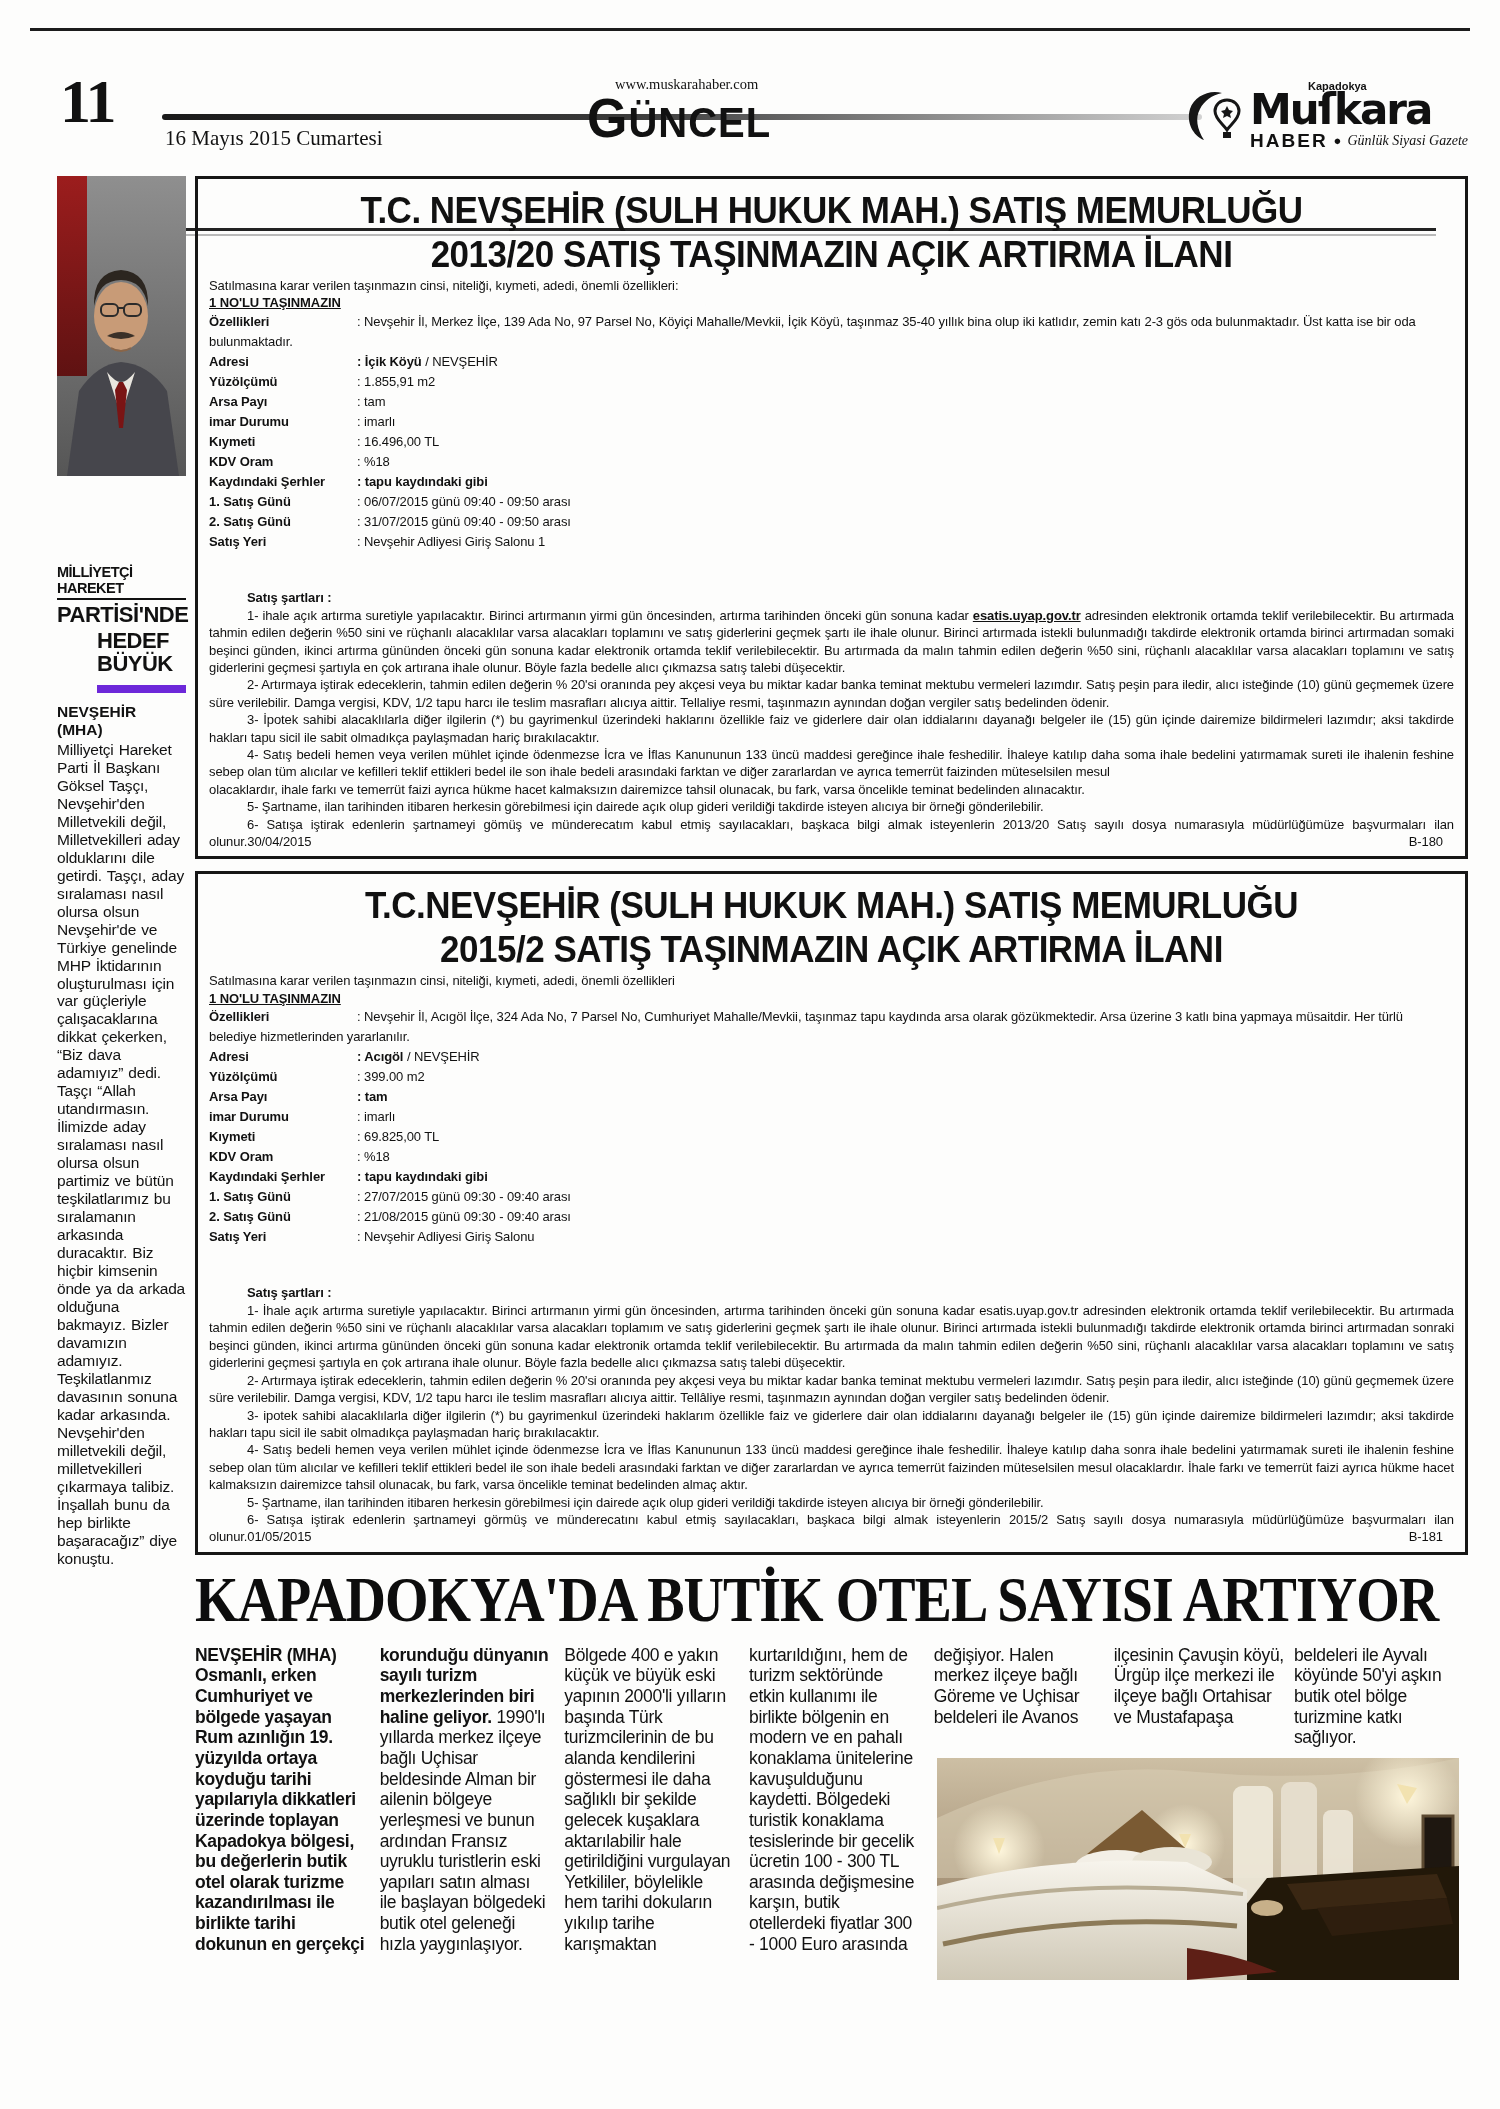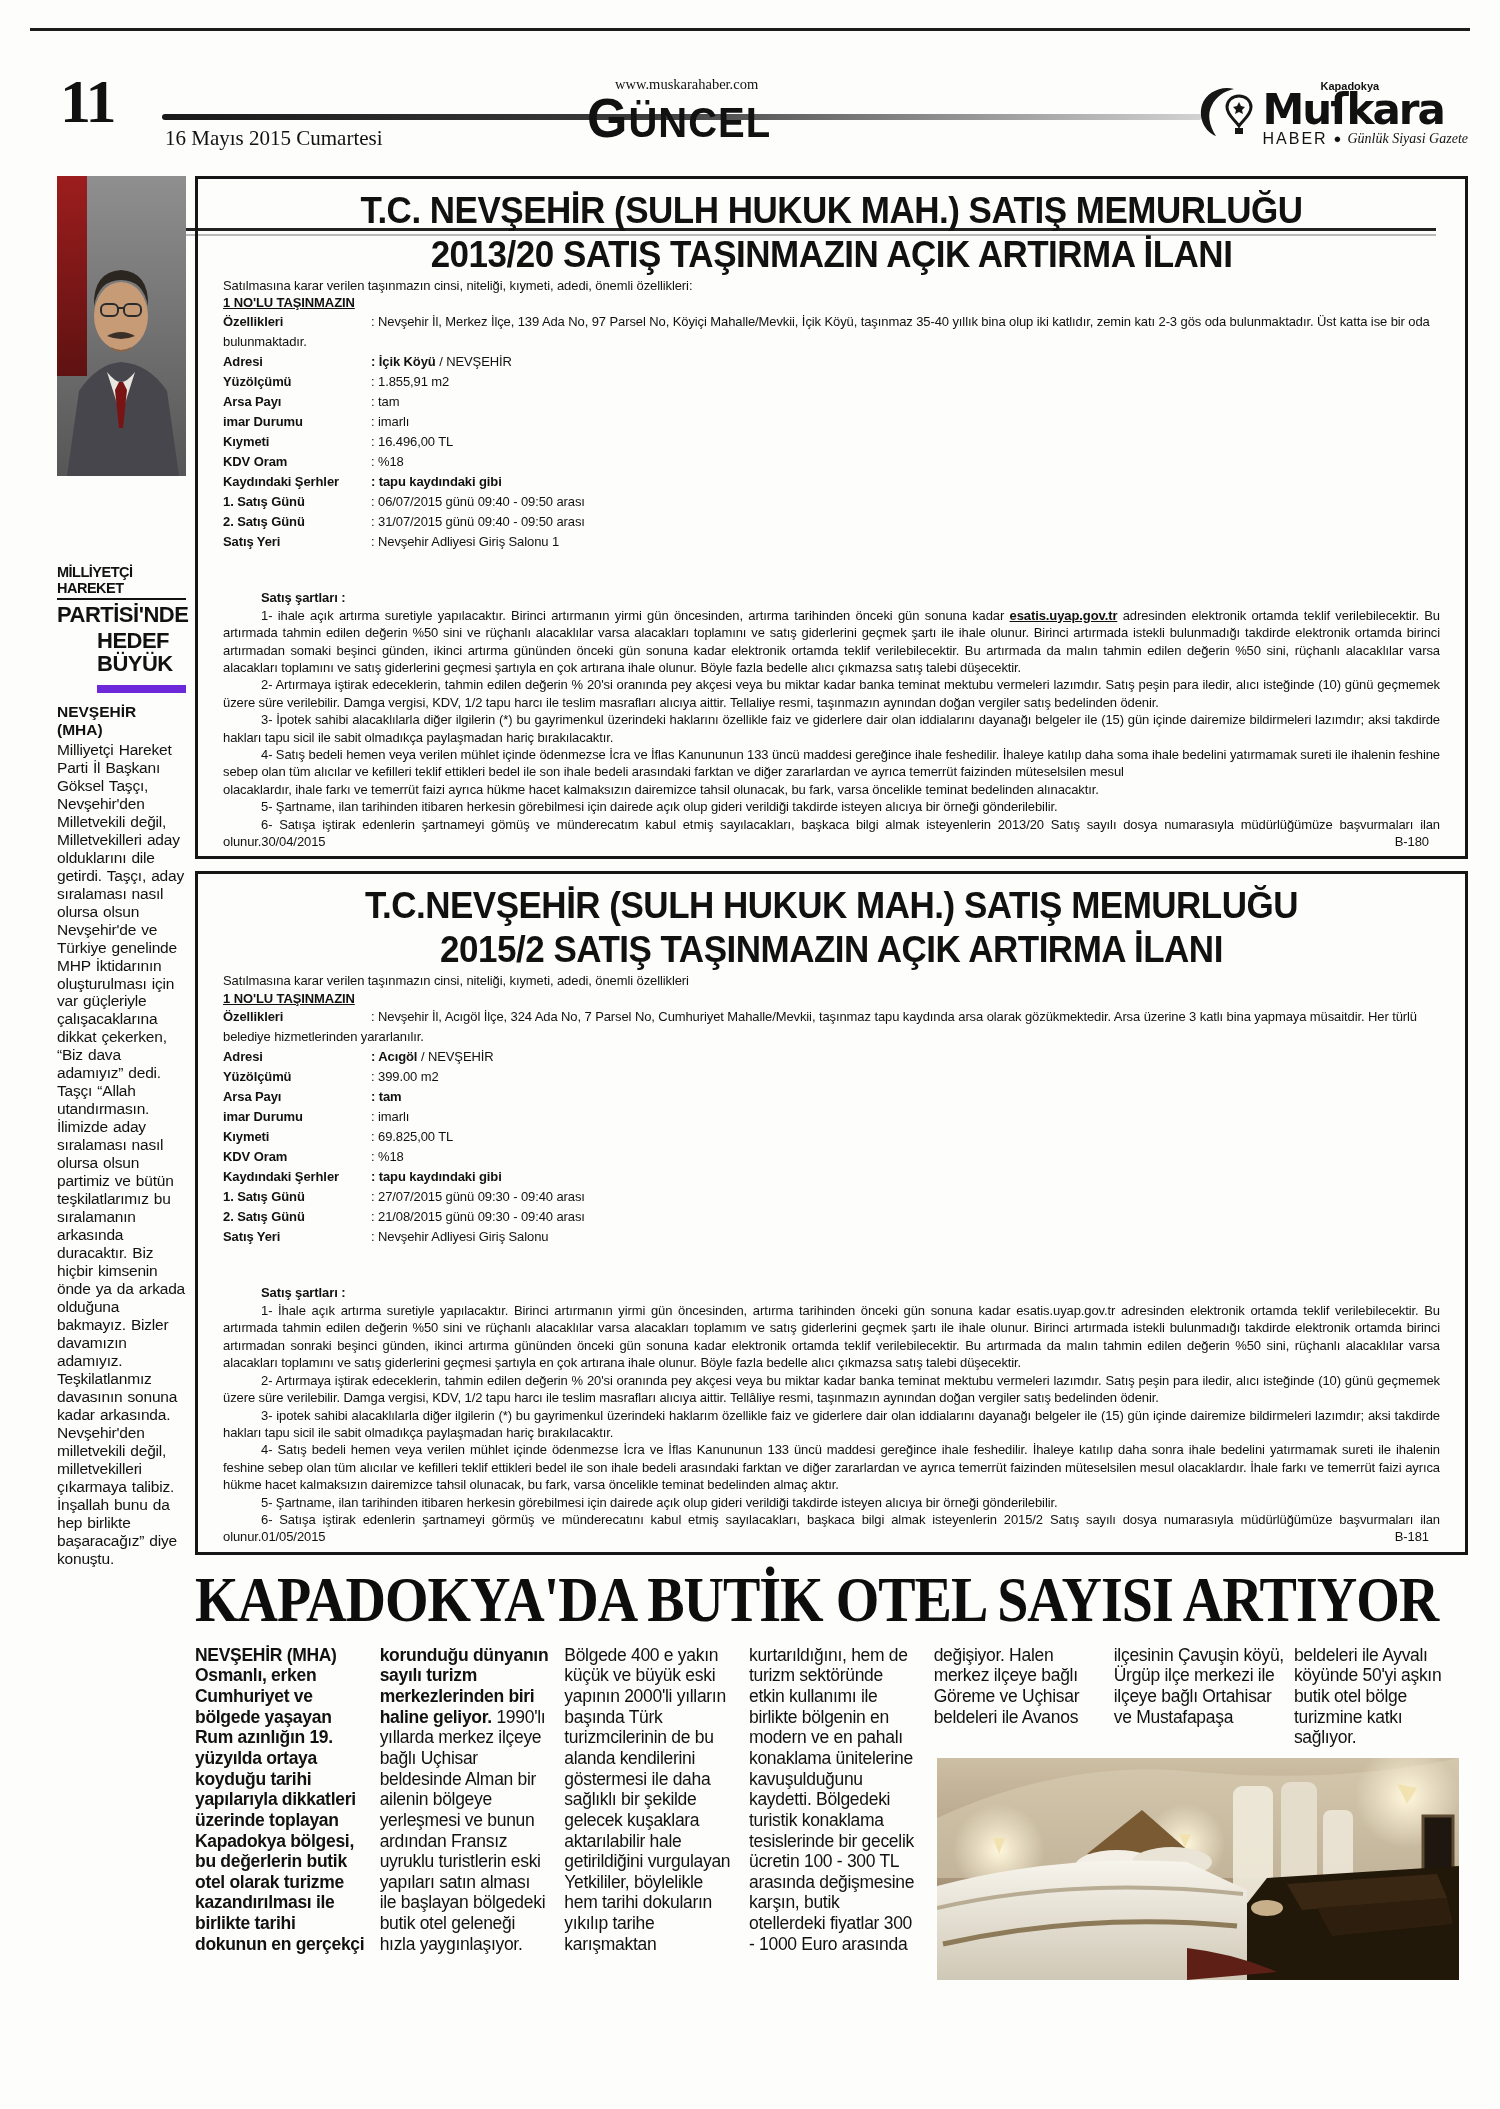--- a/index.html
+++ b/index.html
@@ -20,42 +20,42 @@
   .center-logo { position:absolute; left:530px; top:6px; width:260px; text-align:left; }
   .center-logo .url { font-family:"Liberation Serif",serif; font-size:14.5px; margin-left:28px; }
   .center-logo .guncel { font-family:"Liberation Sans",sans-serif; font-weight:bold; font-size:40px; letter-spacing:1px; line-height:0.95; transform:scaleY(1.05); transform-origin:left top; }
   .center-logo .guncel::first-letter { font-size:52px; }
   .brand { position:absolute; right:0; top:10px; display:flex; align-items:flex-end; gap:4px; }
   .brand svg { width:64px; height:64px; }
   .brand-text { text-align:left; }
   .brand-kapadokya { font-size:11px; font-weight:bold; margin-left:58px; }
   .brand-muskara { font-family:"DejaVu Sans",sans-serif; font-weight:bold; font-size:42px; letter-spacing:-2px; line-height:0.85; }
   .brand-sub { display:flex; align-items:center; gap:6px; margin-top:2px; }
-  .brand-haber { font-size:16px; font-weight:normal; letter-spacing:2px;text-align:center; }
+  .brand-haber { font-size:19px; font-weight:bold; letter-spacing:2px;text-align:center; }
   .brand-dot { font-size:13px; }
   .brand-tagline { font-family:"Liberation Serif",serif; font-style:italic; font-size:14px; }
   .hr-dark  { position:absolute; left:57px; right:32px; top:158px; height:3px; background:#222; }
   .hr-light { position:absolute; left:57px; right:32px; top:164px; height:2px; background:#b9b9b9; }
 
   
   .content { position:absolute; left:57px; right:32px; top:176px; display:flex; gap:9px; }
   .sidebar { width:129px; flex:none; }
   .maincol { flex:1; min-width:0; }
 
   
   .portrait { width:129px; height:300px; background:#777; }
   .portrait svg { display:block; width:100%; height:100%; }
   .sb-kicker { margin-top:88px; font-size:14.5px; font-weight:bold; letter-spacing:-0.5px; border-bottom:2px solid #111; padding-bottom:2px; }
   .sb-h2 { font-size:22px; font-weight:bold; letter-spacing:-0.5px; line-height:1.05; margin-top:3px; }
   .sb-h2.ul { border-bottom:8px solid #6d28d9; padding-bottom:10px;margin-left:40px; }
   .sb-byline { font-size:15.5px; font-weight:bold; margin-top:10px; line-height:1.15; }
   .sb-body { font-size:15.5px; line-height:1.16; letter-spacing:-0.2px; margin-top:2px; word-spacing:1px; }
 
   
-  .notice { border:3px solid #161616; padding:7px 25px 6px; margin-bottom:12px; font-size:13px; line-height:1.34; letter-spacing:-0.1px; }
+  .notice { border:3px solid #161616; padding:7px 11px 6px; margin-bottom:12px; font-size:13px; line-height:1.34; letter-spacing:-0.1px; }
   .notice h1 { text-align:center; font-weight:bold; font-size:35px; line-height:1.17; letter-spacing:-0.5px; white-space:nowrap; margin:2px 0 7px; transform:scaleY(1.08); transform-origin:center top; }
   .n-intro { }
   .n-subhead { font-weight:bold; text-decoration:underline; }
   .f-row { line-height:20px; }
   .f-label { display:inline-block; min-width:148px; font-weight:bold; }
   .sartlar-head { font-weight:bold; text-indent:38px; line-height:19px;margin-top:36px; }
   .para { text-align:justify; text-indent:38px; }
   .para.noindent { text-indent:0; }
   .para.lastline { position:relative; }
   .ref { position:absolute; right:11px; bottom:0; }

